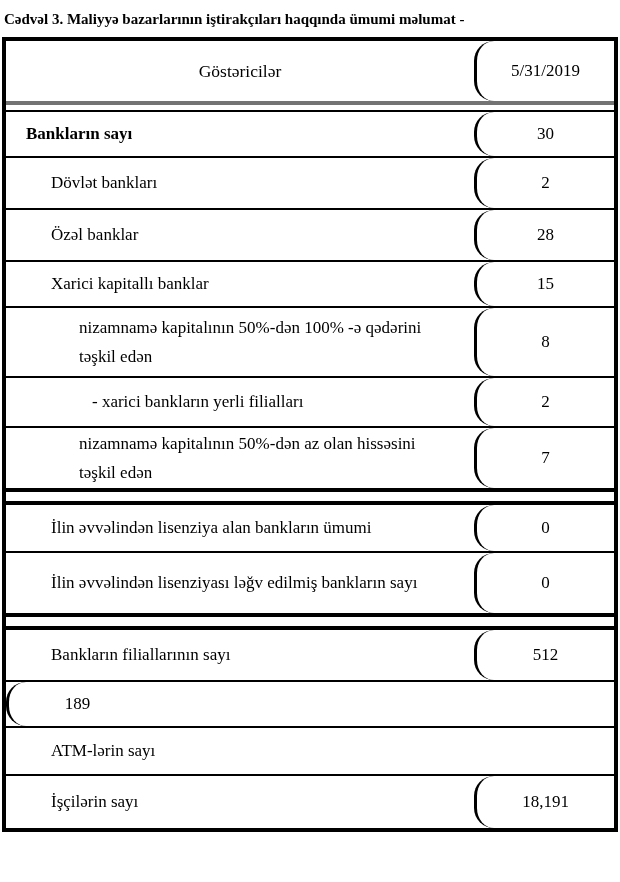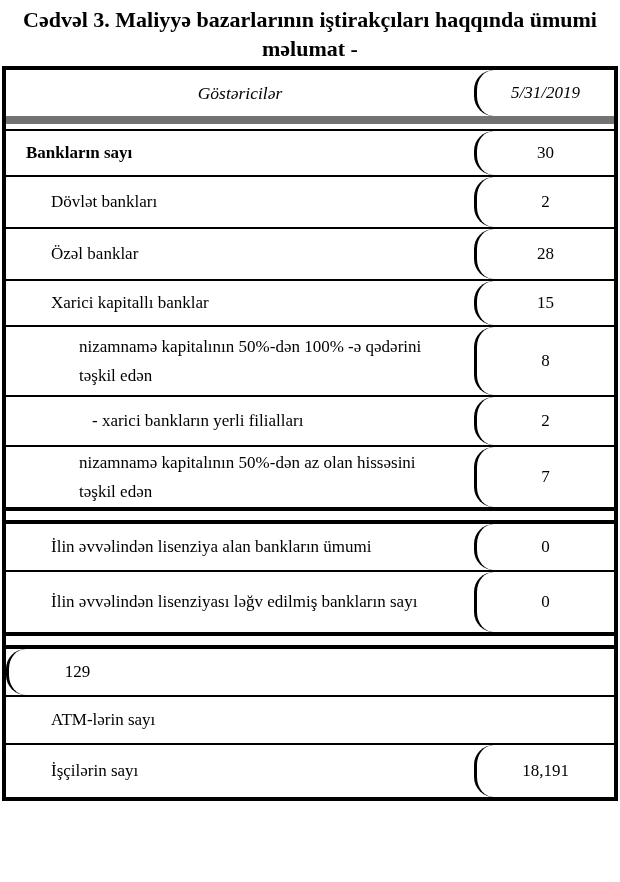--- a/index.html
+++ b/index.html
@@ -7,23 +7,22 @@
     width: 620px;
     background: #ffffff;
     color: #000000;
     font-family: "Liberation Serif", "DejaVu Serif", serif;
   }
   body { height: 882px; overflow: hidden; }
 
   
   .doc-title {
     padding: 5px 4px 0 4px;
-    text-align: center;
     font-weight: bold;
-    font-size: 22px;
+    font-size: 15px;
     line-height: 29px;
   }
 
   
   .tbl {
     margin: 3px 2px 0 2px;
     border: 4px solid #000;
     background: #fff;
   }
   .row { display: flex; align-items: stretch; }
@@ -45,21 +44,21 @@
     flex: 0 0 140px;
     border-left: 3px solid #000;
     display: flex;
     align-items: center;
     justify-content: center;
     font-size: 17px;
     border-radius: 20px;
   }
 
   
-  .thead { height: 54px; border-bottom: 8px solid #737373; font-style: italic; }
+  .thead { height: 64px; border-bottom: 4px solid #737373; }
   .thead .lbl { align-items: center; padding-right: 0; }
   .thead .line { font-size: 17.5px; }
   .header-gap { height: 7px; border-bottom: 2px solid #000; }
 
   
   .spacer {
     height: 17px;
     border-top: 4px solid #000;
     border-bottom: 4px solid #000;
   }
@@ -171,23 +170,29 @@
       </div>
       <div class="val">0</div>
     </div>
 
   </div>
 
   <div class="spacer"></div>
 
   <div class="section">
 
+    <div class="row indent1 h50">
+      <div class="lbl">
+        <div class="line">Bankların filiallarının sayı</div>
+      </div>
+      <div class="val">512</div>
+    </div>
 
     <div class="row indent1 h46">
-      <div class="val">129</div>
+      <div class="val">189</div>
     </div>
 
     <div class="row indent1 h48">
       <div class="lbl">
         <div class="line">ATM-lərin sayı</div>
       </div>
     </div>
 
     <div class="row indent1 h54">
       <div class="lbl">

